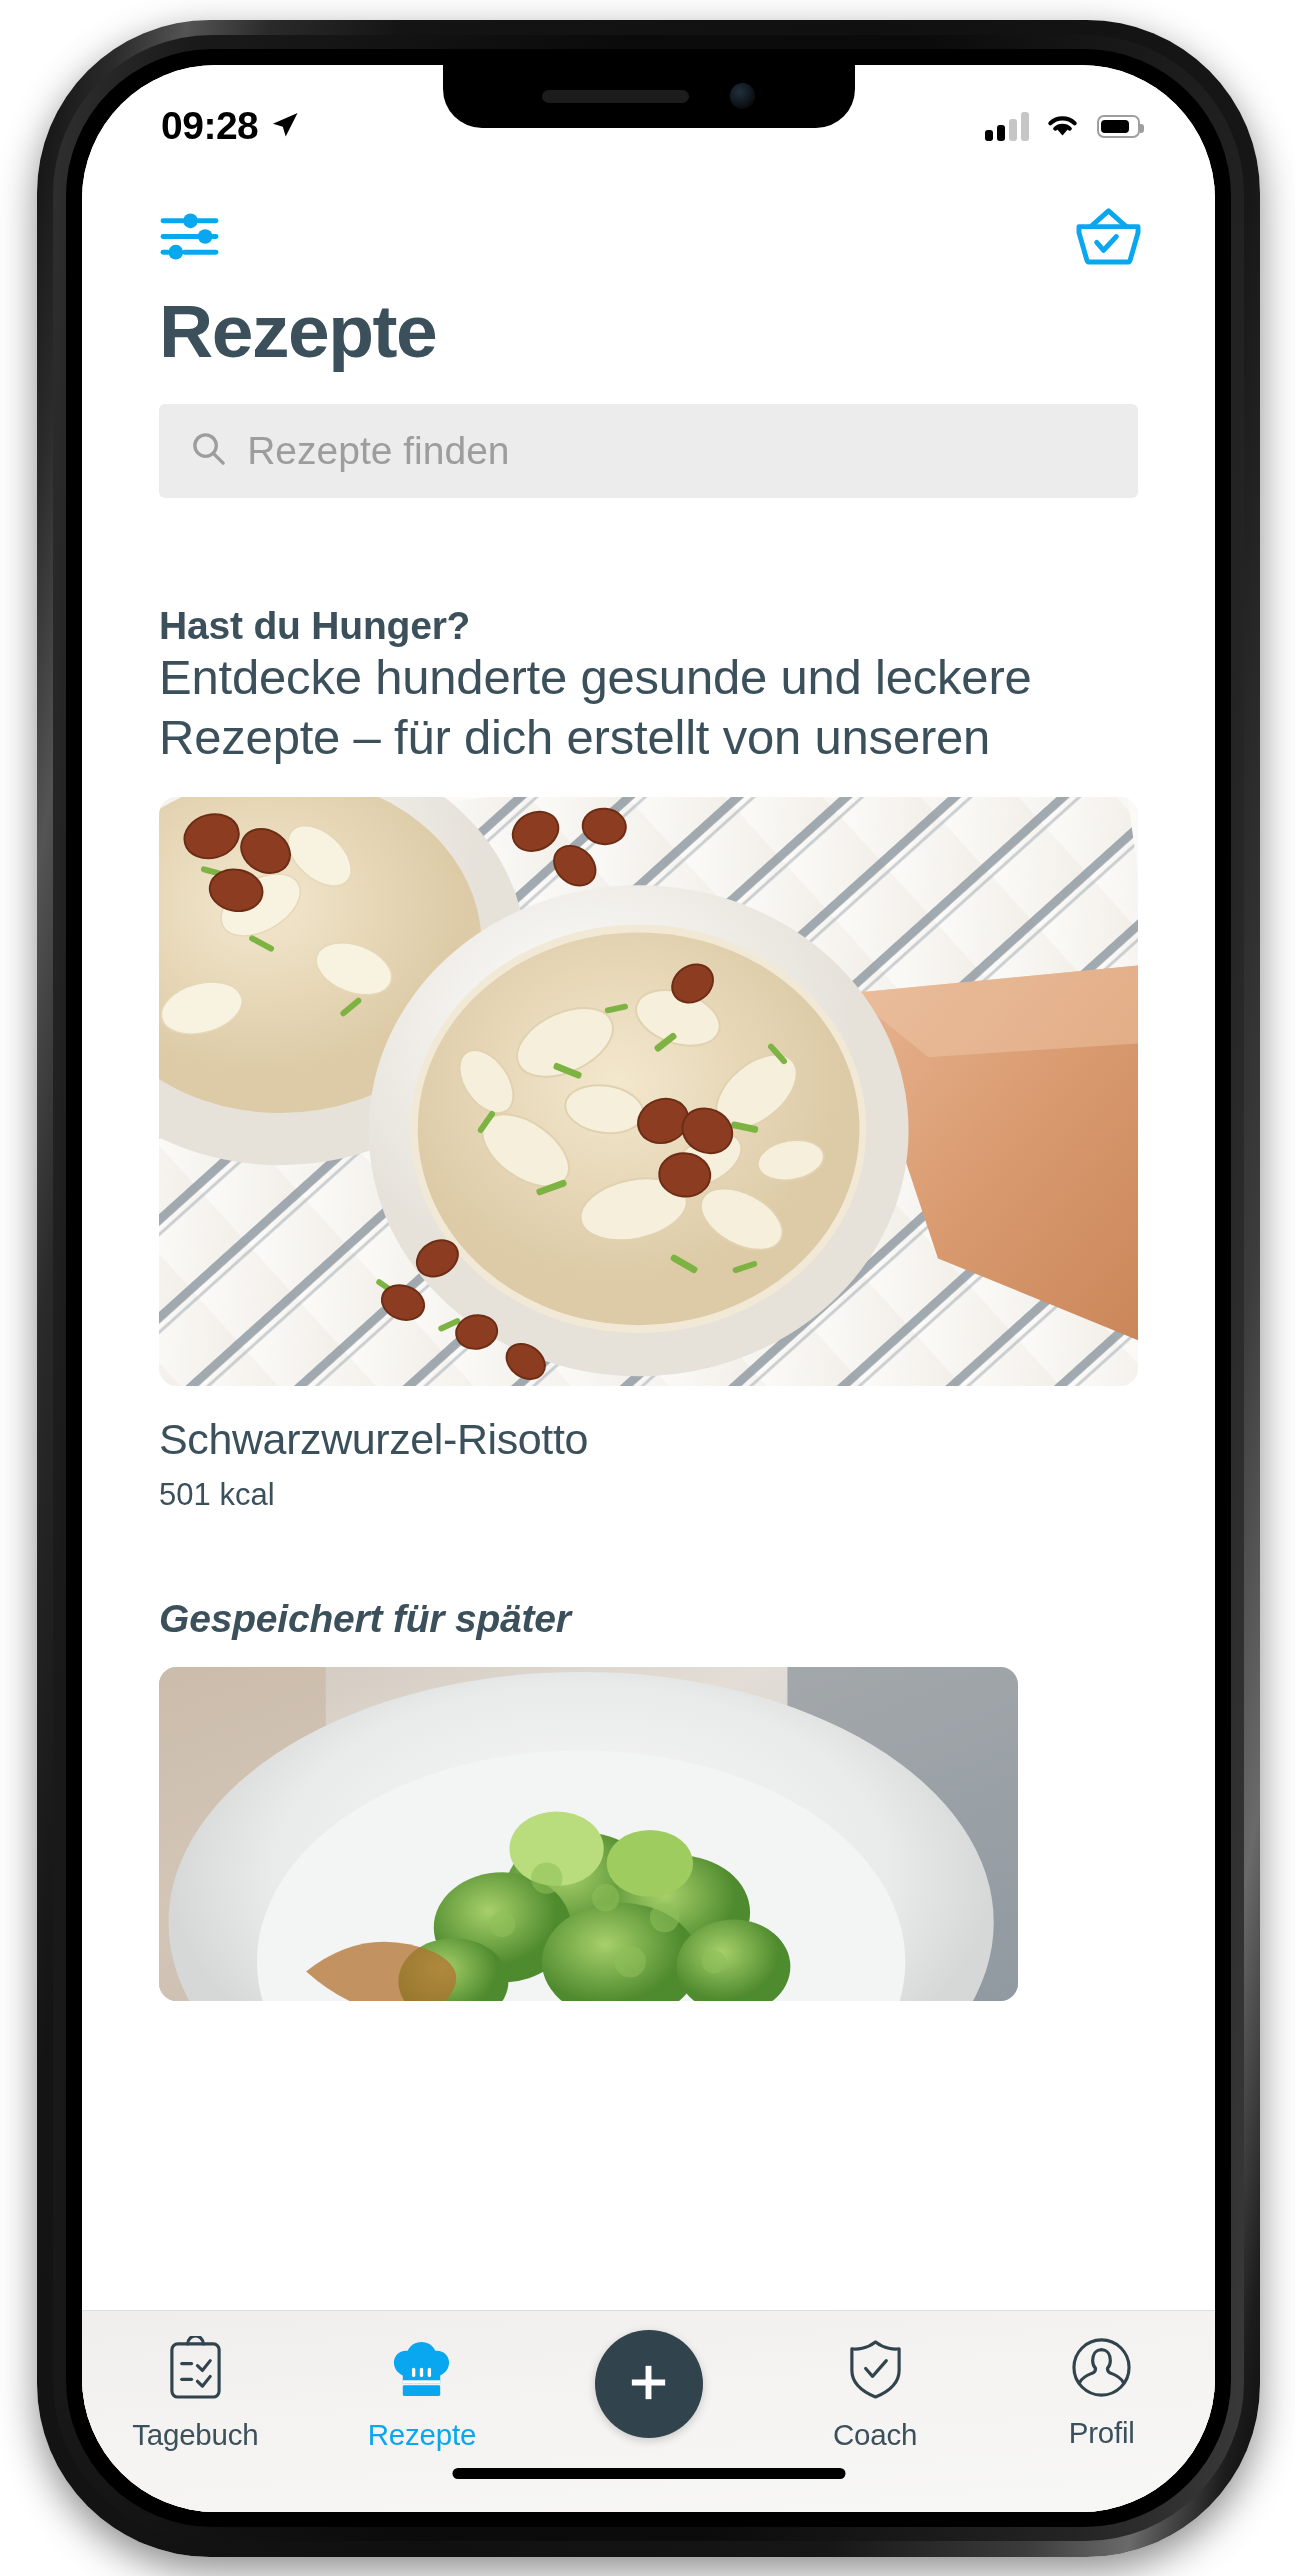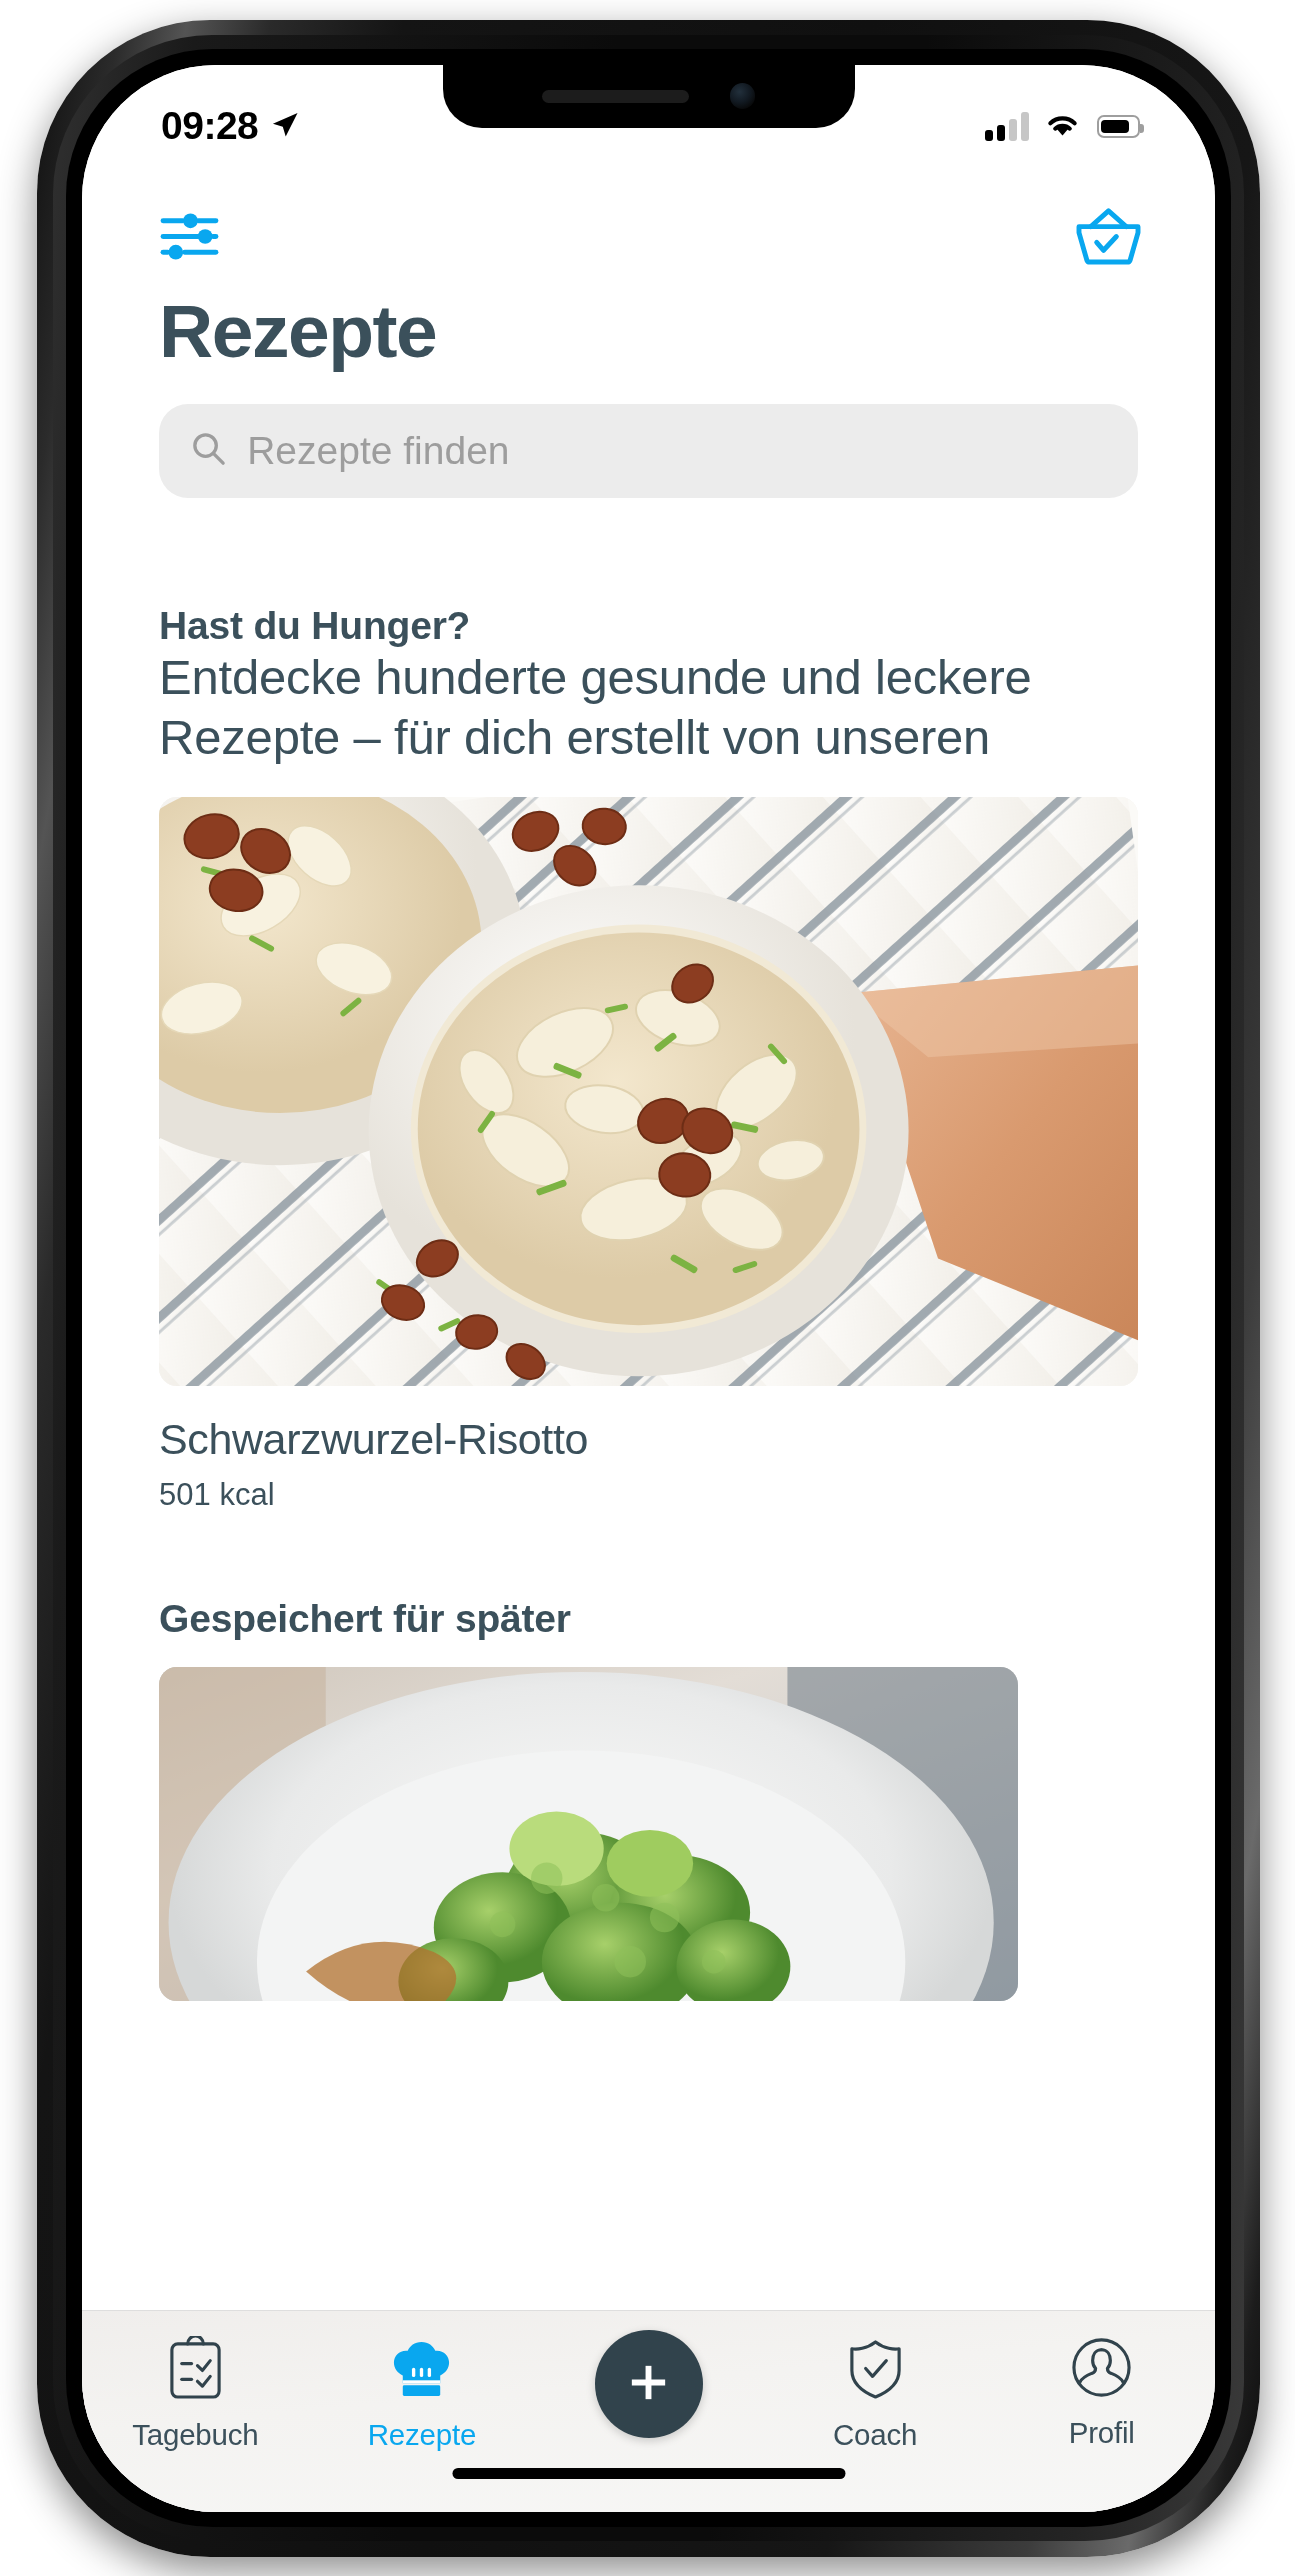--- a/index.html
+++ b/index.html
@@ -168,21 +168,21 @@
     letter-spacing: -1.5px;
   }
 
   .search-wrap { padding: 29.5px 77px 0 77px; }
   .search-field {
     display: flex;
     align-items: center;
     gap: 19.6px;
     height: 94px;
     background: #ececec;
-    border-radius: 29px;
+    border-radius: 6px;
     padding: 0 29.5px;
   }
   .search-field input {
     flex: 1;
     border: none;
     outline: none;
     background: transparent;
     font-family: "Liberation Sans", sans-serif;
     font-size: 39px;
     color: #9d9d9d;
@@ -227,20 +227,21 @@
     font-size: 31px;
     color: #3b505b;
   }
 
   .section-head {
     padding: 84px 77px 0 77px;
     font-size: 39px;
     font-weight: 700;
     color: #3b505b;
     letter-spacing: -0.2px;
+    font-style: italic;
   }
 
   .saved-block { padding: 25.5px 77px 0 77px; }
   .photo-saved {
     width: 859px;
     height: 334px;
     border-radius: 17.7px;
     overflow: hidden;
     position: relative;
     background: #cfd3d2;

